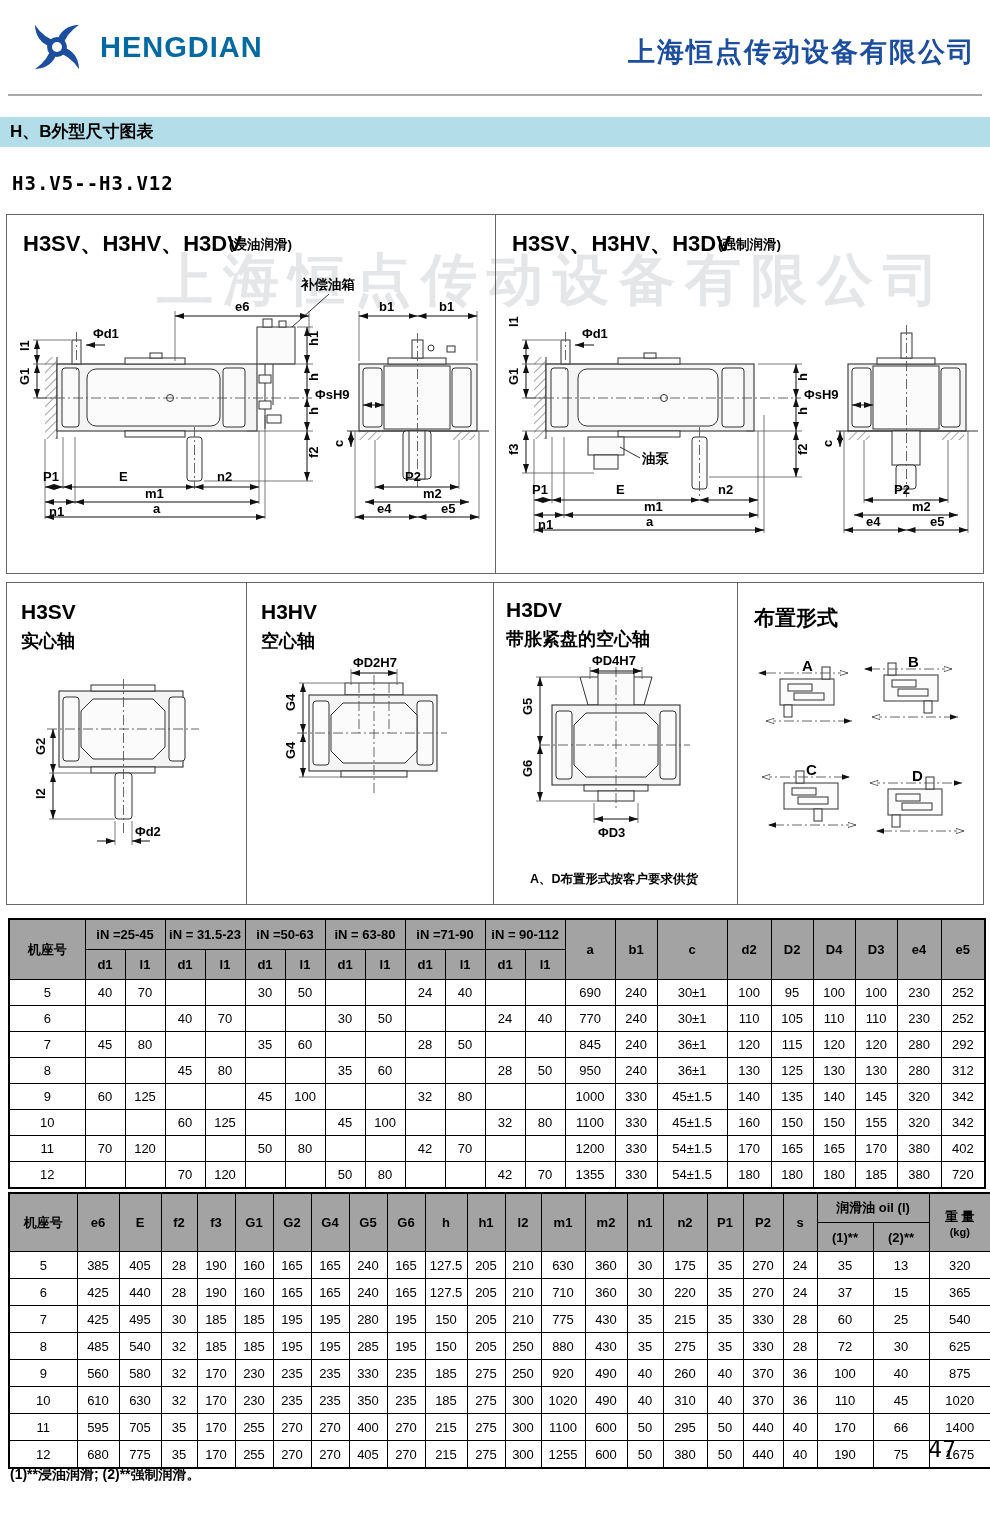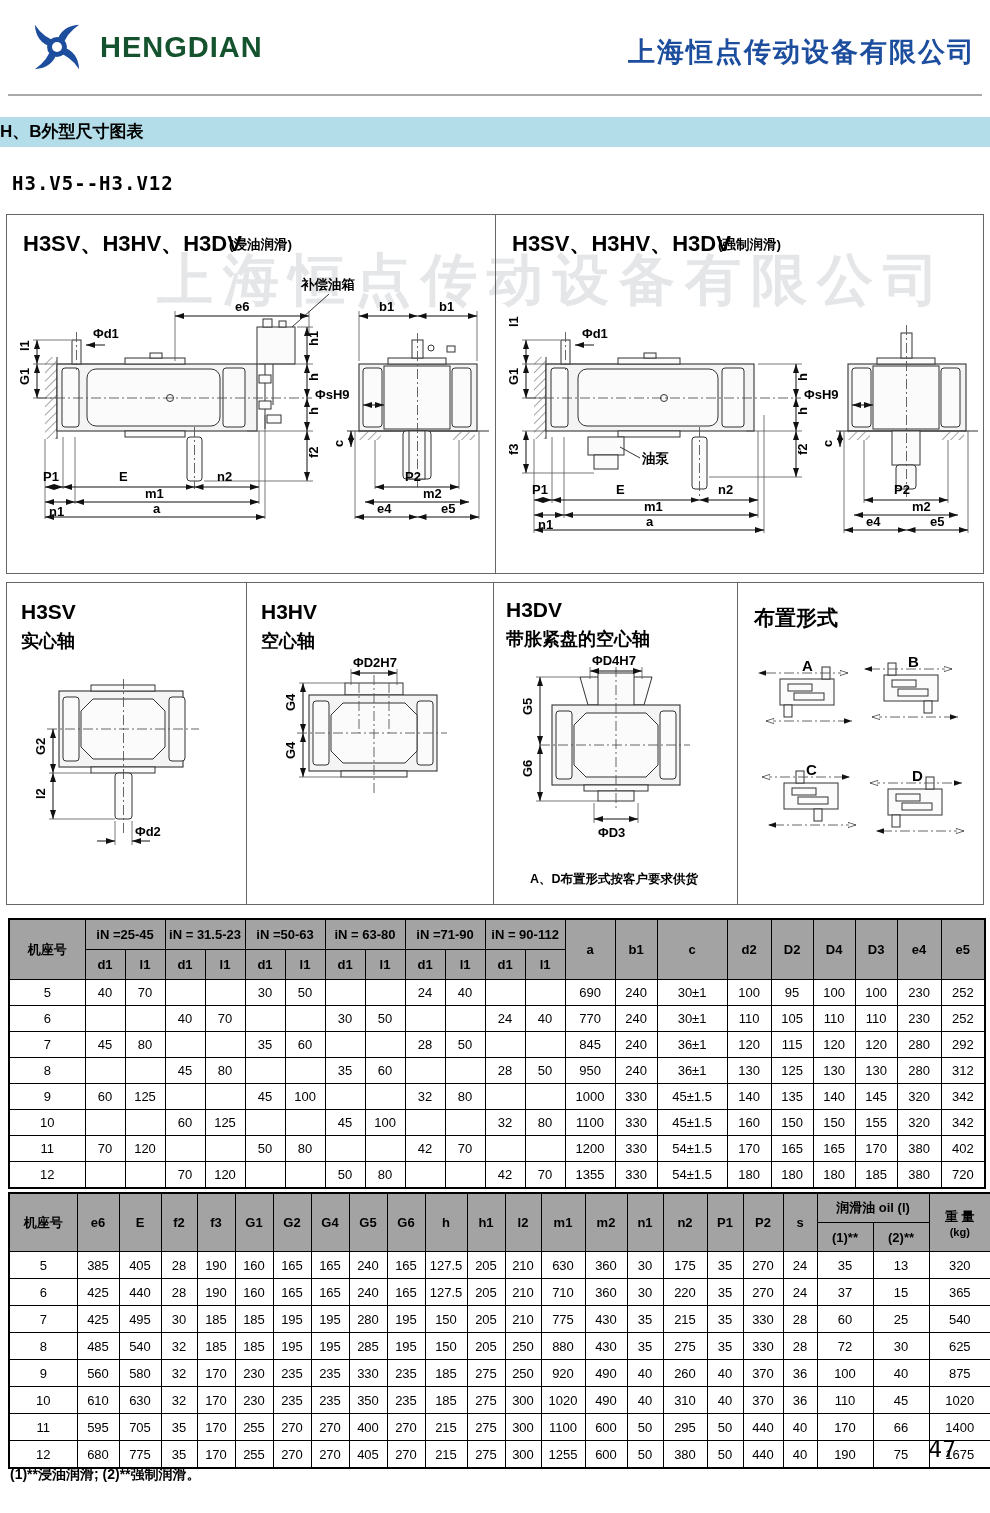--- a/index.html
+++ b/index.html
@@ -1,25 +1,25 @@
 <!DOCTYPE html>
 <html><head>
 <meta charset="utf-8">
 <style>
   html,body{margin:0;padding:0;background:#fff;}
   .page{position:relative;width:990px;height:1513px;background:#fff;overflow:hidden;
         font-family:"Liberation Sans",sans-serif;color:#000;}
   
   .hdr{position:absolute;top:8px;left:0;width:990px;height:86px;}
   .logo-wrap{position:absolute;left:28px;top:8px;display:flex;align-items:center;}
-  .logo-text{font-size:29px;font-weight:bold;color:#14532d;letter-spacing:1px;margin-left:14px;}
+  .logo-text{font-size:29px;font-weight:bold;color:#0369a1;letter-spacing:1px;margin-left:14px;}
   .company{position:absolute;right:14px;top:26px;font-size:27px;font-weight:bold;color:#1d4e9e;letter-spacing:2px;}
   .rule{position:absolute;top:94px;left:8px;width:974px;border-top:2px solid #a9a9a9;}
   .banner{position:absolute;top:117px;left:0px;width:990px;height:30px;background:#b2dde9;
-          font-size:17px;font-weight:bold;line-height:30px;box-sizing:border-box;}
+          font-size:17px;font-weight:bold;line-height:30px;padding-left:10px;box-sizing:border-box;}
   .model{position:absolute;top:172px;left:12px;font-family:"DejaVu Sans Mono",monospace;
          font-size:19px;font-weight:bold;letter-spacing:1px;}
   
   .row1{position:absolute;top:214px;left:6px;width:978px;height:360px;border:1px solid #666;display:flex;box-sizing:border-box;}
   .row2{position:absolute;top:582px;left:6px;width:978px;height:323px;border:1px solid #666;display:flex;box-sizing:border-box;}
   .panel{position:relative;height:100%;box-sizing:border-box;}
   .panel+.panel{border-left:1px solid #666;}
   .wmark{position:absolute;top:28px;left:150px;width:820px;font-size:56px;font-weight:bold;
          color:rgba(130,140,150,0.22);letter-spacing:10px;white-space:nowrap;overflow:hidden;pointer-events:none;}
   

